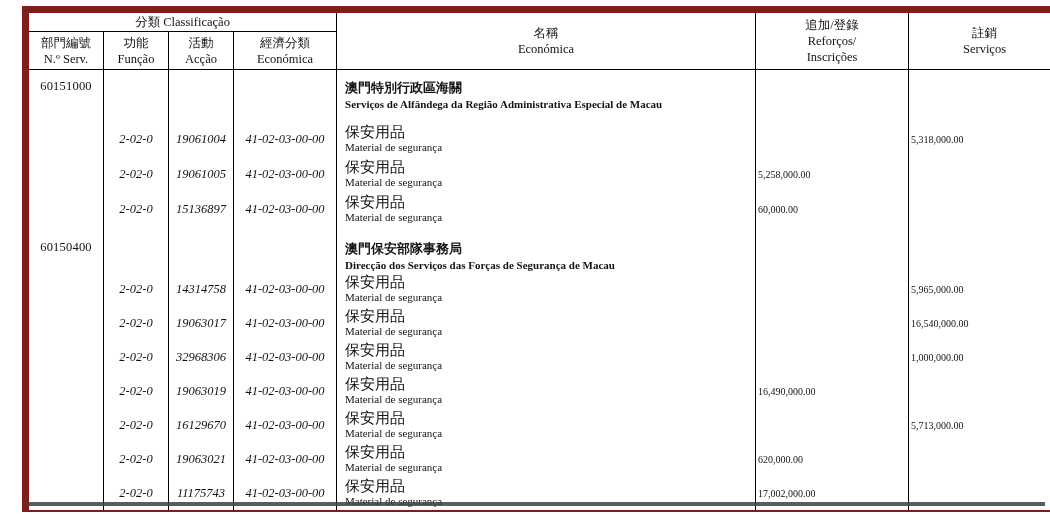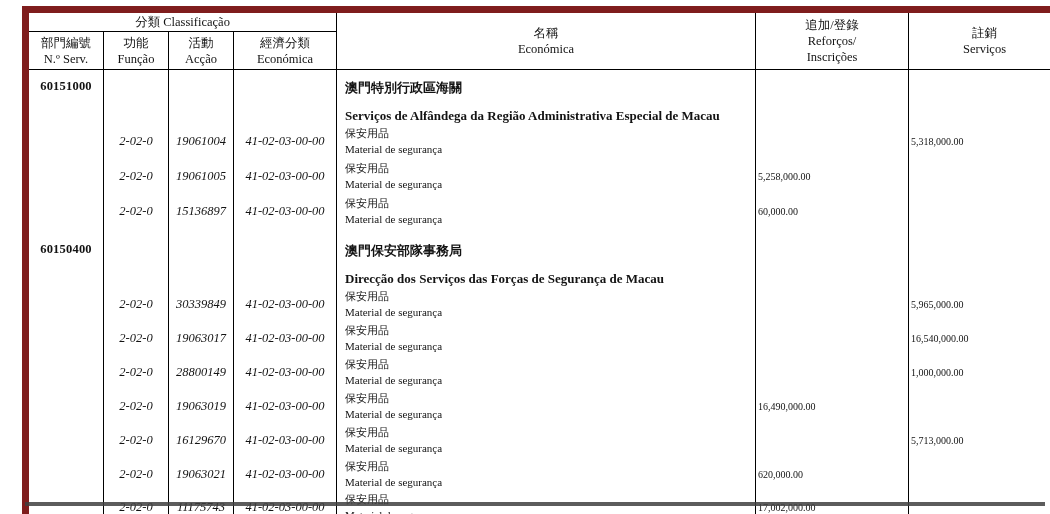--- a/index.html
+++ b/index.html
@@ -44,30 +44,30 @@
     vertical-align: middle;
     overflow: hidden;
   }
   tr.section-row { height: 52px; }
   tr.section-row.gap { height: 46px; }
   tr.section-row td { vertical-align: top; padding-top: 9px; }
   tr.section-row.gap td { padding-top: 13px; }
   tr.item-row { height: 35px; }
   tr.item-row.s2 { height: 34px; }
   .svc-no {
-    font-weight: bold;
+    font-weight: normal;
     font-size: 12.5px;
     text-align: center;
     letter-spacing: 0.2px;
   }
   .sec-title-zh { font-weight: bold; font-size: 13px; line-height: 17px; }
-  .sec-title-pt { font-weight: bold; font-size: 13px; line-height: 16px; margin-top: 12px; }
+  .sec-title-pt { font-weight: bold; font-size: 11px; line-height: 16px; }
   td.code { text-align: center; font-size: 12.5px; font-style: italic; }
   td.name-cell { padding-left: 8px; }
-  .name-zh { font-size: 11px; line-height: 16px; font-family: Liberation Mono, monospace; }
+  .name-zh { font-size: 15px; line-height: 16px; }
   .name-pt { font-size: 11px; line-height: 15px; }
   td.amount { text-align: left; padding-right: 13px; font-size: 10px; }
   .bottom-rule {
     position: absolute;
     left: 25px; top: 502px;
     width: 1020px; height: 4px;
     background: #3f3f3f;
     opacity: 0.85;
   }
   .hdr-zh { font-size: 12.5px; }
@@ -194,21 +194,21 @@
               <div class="sec-title-zh">澳門保安部隊事務局</div>
               <div class="sec-title-pt">Direcção dos Serviços das Forças de Segurança de Macau</div>
             </div>
           </td>
           <td></td>
           <td></td>
         </tr>
         <tr class="item-row s2">
           <td></td>
           <td class="code">2-02-0</td>
-          <td class="code">30339849</td>
+          <td class="code">14314758</td>
           <td class="code">41-02-03-00-00</td>
           <td class="name-cell">
             <div>
               <div class="name-zh">保安用品</div>
               <div class="name-pt">Material de segurança</div>
             </div>
           </td>
           <td class="amount"></td>
           <td class="amount">5,965,000.00</td>
         </tr>
@@ -222,21 +222,21 @@
               <div class="name-zh">保安用品</div>
               <div class="name-pt">Material de segurança</div>
             </div>
           </td>
           <td class="amount"></td>
           <td class="amount">16,540,000.00</td>
         </tr>
         <tr class="item-row s2">
           <td></td>
           <td class="code">2-02-0</td>
-          <td class="code">28800149</td>
+          <td class="code">32968306</td>
           <td class="code">41-02-03-00-00</td>
           <td class="name-cell">
             <div>
               <div class="name-zh">保安用品</div>
               <div class="name-pt">Material de segurança</div>
             </div>
           </td>
           <td class="amount"></td>
           <td class="amount">1,000,000.00</td>
         </tr>

